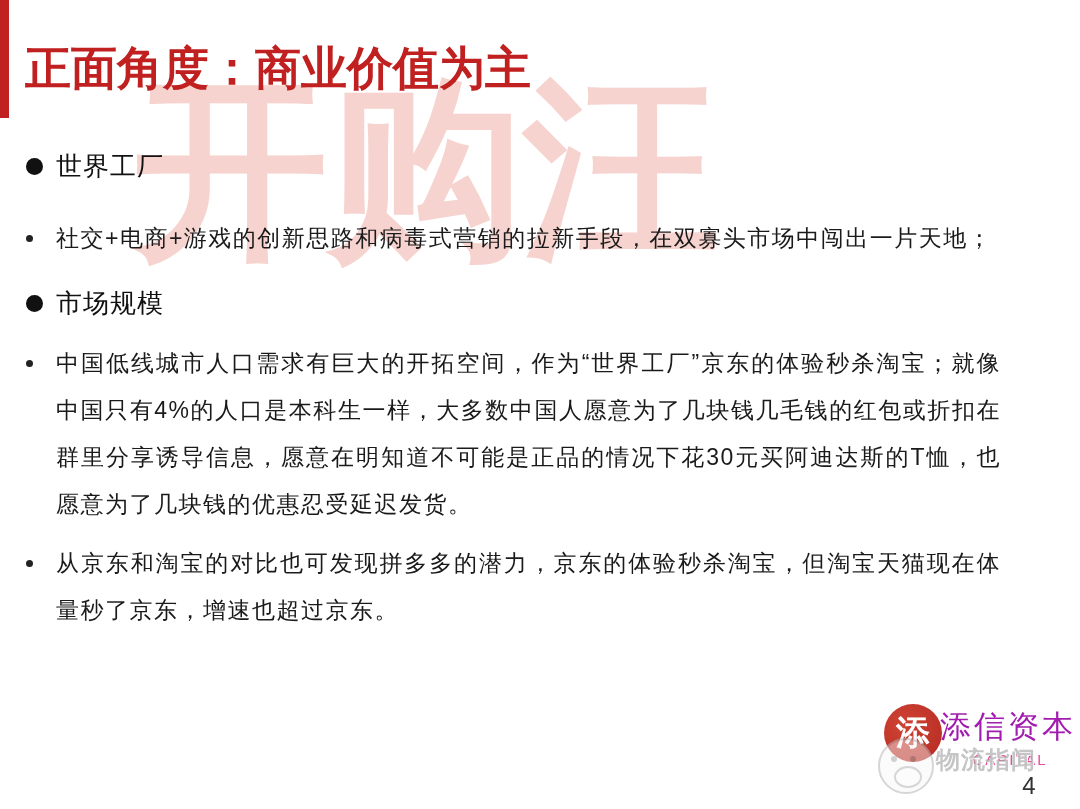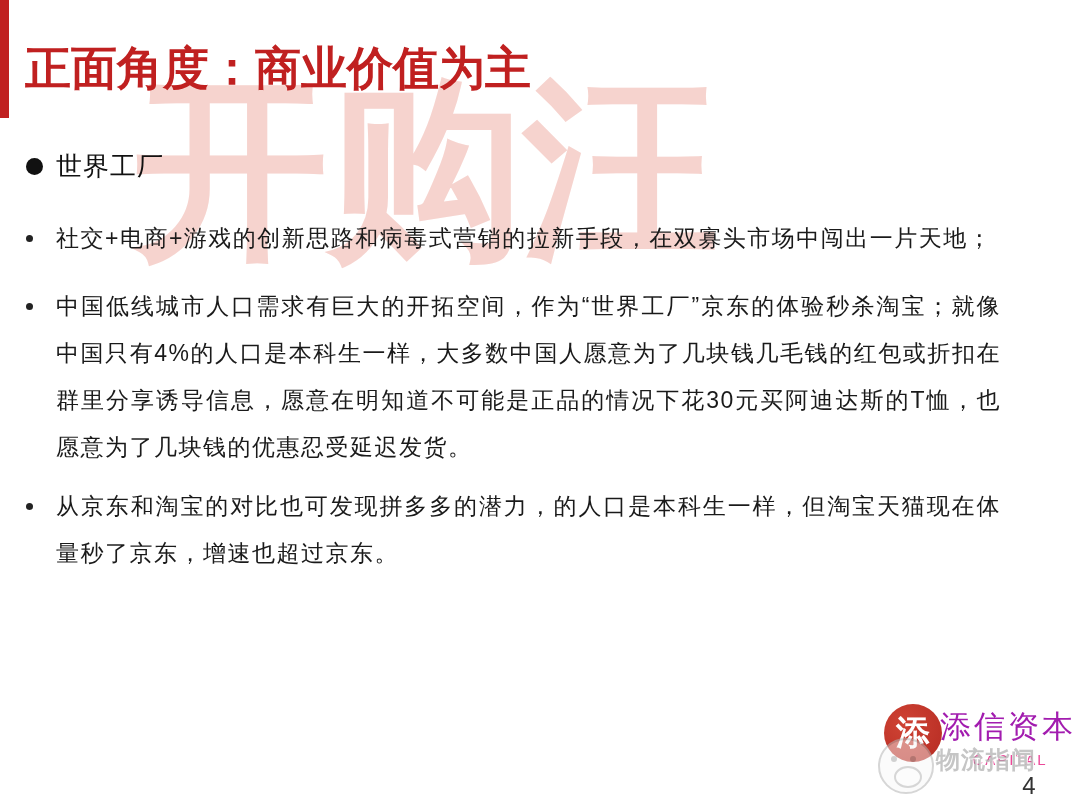--- a/index.html
+++ b/index.html
@@ -193,33 +193,37 @@
         <div class="h-text">世界工厂</div>
       </div>
 
       <div class="b-item mt-bullet1">
         <div class="b-dotcol">
           <div class="b-dot"></div>
         </div>
         <div class="b-text">社交+电商+游戏的创新思路和病毒式营销的拉新手段，在双寡头市场中闯出一片天地；</div>
       </div>
 
+      <div class="h-item mt-head2">
+        <div class="h-dot"></div>
+        <div class="h-text">市场规模</div>
+      </div>
 
       <div class="b-item mt-para">
         <div class="b-dotcol">
           <div class="b-dot"></div>
         </div>
         <div class="b-text">中国低线城市人口需求有巨大的开拓空间，作为“世界工厂”京东的体验秒杀淘宝；就像中国只有4%的人口是本科生一样，大多数中国人愿意为了几块钱几毛钱的红包或折扣在群里分享诱导信息，愿意在明知道不可能是正品的情况下花30元买阿迪达斯的T恤，也愿意为了几块钱的优惠忍受延迟发货。</div>
       </div>
 
       <div class="b-item mt-bullet3">
         <div class="b-dotcol">
           <div class="b-dot"></div>
         </div>
-        <div class="b-text">从京东和淘宝的对比也可发现拼多多的潜力，的人口是本科生一样，但淘宝天猫现在体量秒了京东，增速也超过京东。</div>
+        <div class="b-text">从京东和淘宝的对比也可发现拼多多的潜力，京东的体验秒杀淘宝，但淘宝天猫现在体量秒了京东，增速也超过京东。</div>
       </div>
 
     </div>
 
     <div class="brand-seal">添</div>
 
     <div class="brand-name">添信资本</div>
 
     <div class="brand-subtext">CAPITAL</div>
 

